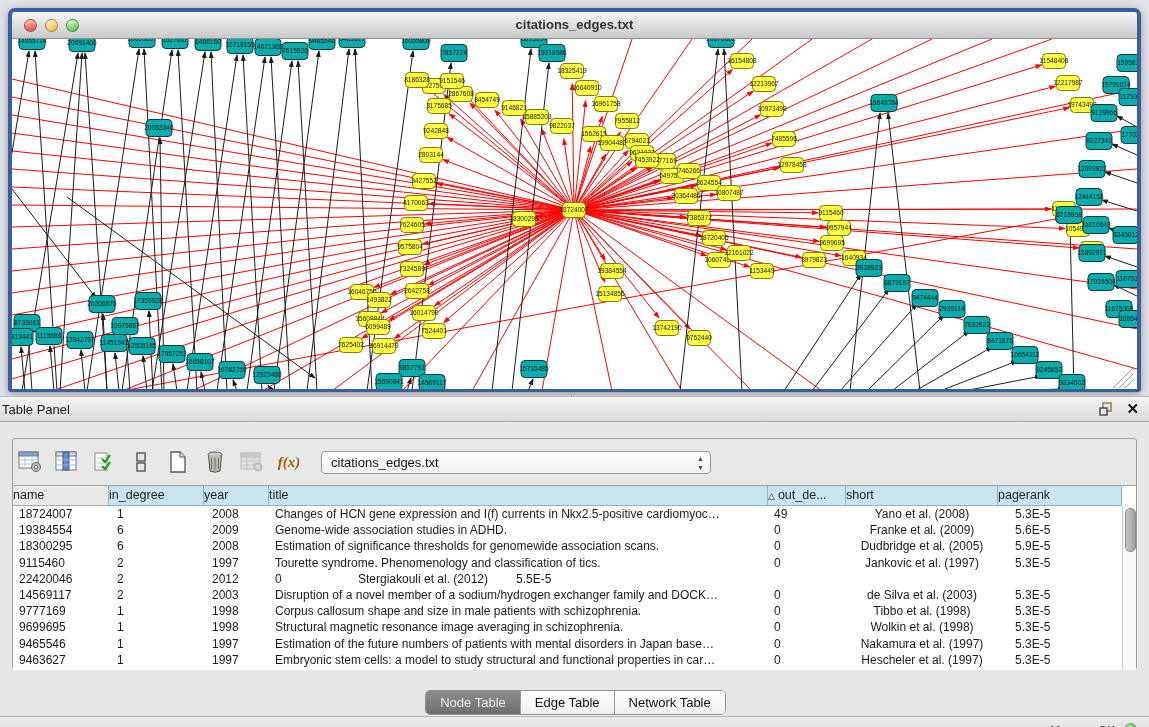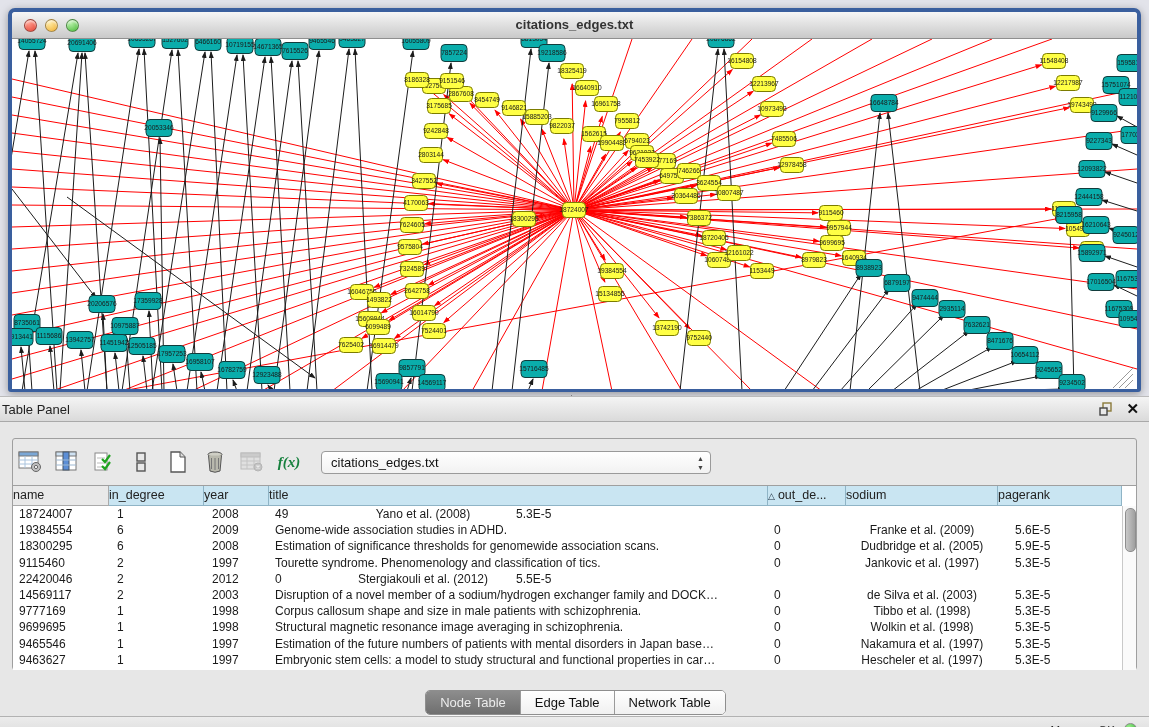--- a/index.html
+++ b/index.html
@@ -25,21 +25,21 @@
   
   #panel-header{position:absolute;left:0;top:396px;width:1149px;height:26px;box-sizing:border-box;
     background:linear-gradient(#f4f4f4,#dadada);border-top:1px solid #bbb;border-bottom:1px solid #a9a9a9;}
   #panel-header .ph-title{position:absolute;left:2px;top:5px;font-size:13px;color:#222;}
   #panel-header .ph-icons{position:absolute;right:10px;top:4px;display:flex;gap:12px;align-items:center;}
   #panel-body{position:absolute;left:0;top:422px;width:1149px;height:305px;background:#e7e7e7;}
   #inner-box{position:absolute;left:12px;top:16px;width:1125px;height:232px;box-sizing:border-box;
     border:1px solid #9f9f9f;border-radius:3px;background:#e8e8e8;}
   #toolbar{position:absolute;left:4px;top:4px;height:38px;display:flex;align-items:center;gap:11px;}
   .tbtn{width:26px;height:26px;display:flex;align-items:center;justify-content:center;}
-  #fx{font-size:15px;font-style:italic;font-weight:bold;color:#15803d;font-family:"Liberation Serif",serif;}
+  #fx{font-size:15px;font-style:italic;font-weight:bold;color:#a16207;font-family:"Liberation Serif",serif;}
   #combo{width:390px;height:23px;margin-left:8px;box-sizing:border-box;border:1px solid #9a9a9a;border-radius:4px;
     background:linear-gradient(#fff,#f2f2f2);display:flex;align-items:center;position:relative;}
   #combo .combo-text{font-size:13px;color:#111;padding-left:9px;}
   #combo .steppers{position:absolute;right:6px;top:2px;font-size:7px;line-height:9px;color:#444;text-align:center;}
 
   #grid{position:absolute;left:0px;top:46px;width:1123px;height:184px;background:#fff;border-top:1px solid #9f9f9f;}
   #thead{display:flex;height:20px;}
   .th{box-sizing:border-box;height:20px;background:#c9e5f2;border-right:1px solid #8fb4c6;border-bottom:1px solid #8fb4c6;
     font-size:12.5px;color:#222;text-align:left;line-height:19px;overflow:hidden;white-space:nowrap;}
   .th.first{background:#e9e9e9;border-right:1px solid #aaa;border-bottom:1px solid #aaa;}
@@ -865,28 +865,29 @@
         </div>
       </div>
 
       <div id="grid">
         <div id="thead">
             <div class="th first" style="width: 96px;"><span>name</span></div>
             <div class="th" style="width: 95px;"><span>in_degree</span></div>
             <div class="th" style="width: 65px;"><span>year</span></div>
             <div class="th" style="width: 499px;"><span>title</span></div>
             <div class="th" style="width: 78px;"><span class="sort">△</span><span>out_de...</span></div>
-            <div class="th" style="width: 152px;"><span>sodium</span></div>
+            <div class="th" style="width: 152px;"><span>short</span></div>
             <div class="th" style="width: 124px;"><span>pagerank</span></div>
           </div>
         <div id="tbody">
             <div class="tr">
               <div class="td c-name" style="width: 96px;">18724007</div>
               <div class="td c-in_degree" style="width: 95px;">1</div>
               <div class="td c-year" style="width: 65px;">2008</div>
+              <div class="td c-title" style="width: 499px;">Changes of HCN gene expression and I(f) currents in Nkx2.5-positive cardiomyoc…</div>
               <div class="td c-out_degree" style="width: 78px;">49</div>
               <div class="td c-short" style="width: 152px;">Yano et al. (2008)</div>
               <div class="td c-pagerank" style="width: 124px;">5.3E-5</div>
             </div>
             <div class="tr">
               <div class="td c-name" style="width: 96px;">19384554</div>
               <div class="td c-in_degree" style="width: 95px;">6</div>
               <div class="td c-year" style="width: 65px;">2009</div>
               <div class="td c-title" style="width: 499px;">Genome-wide association studies in ADHD.</div>
               <div class="td c-out_degree" style="width: 78px;">0</div>

